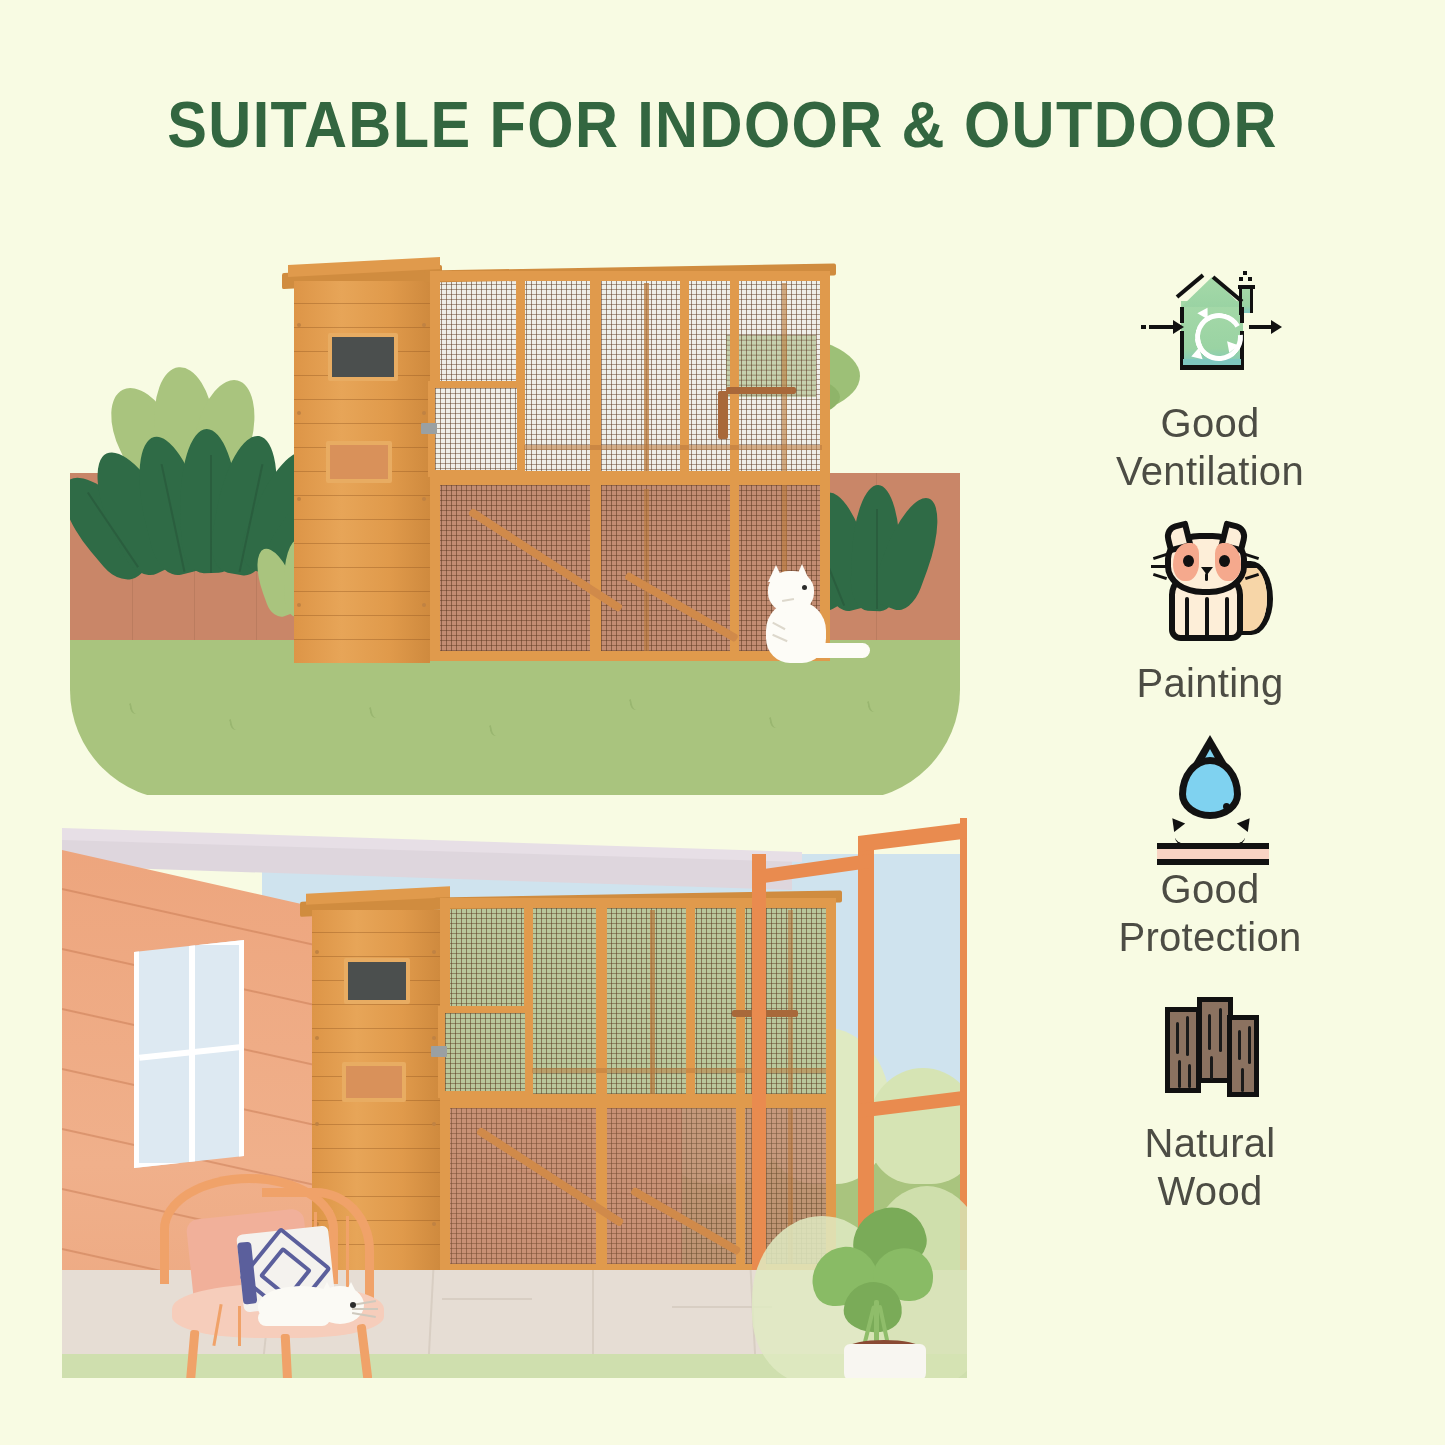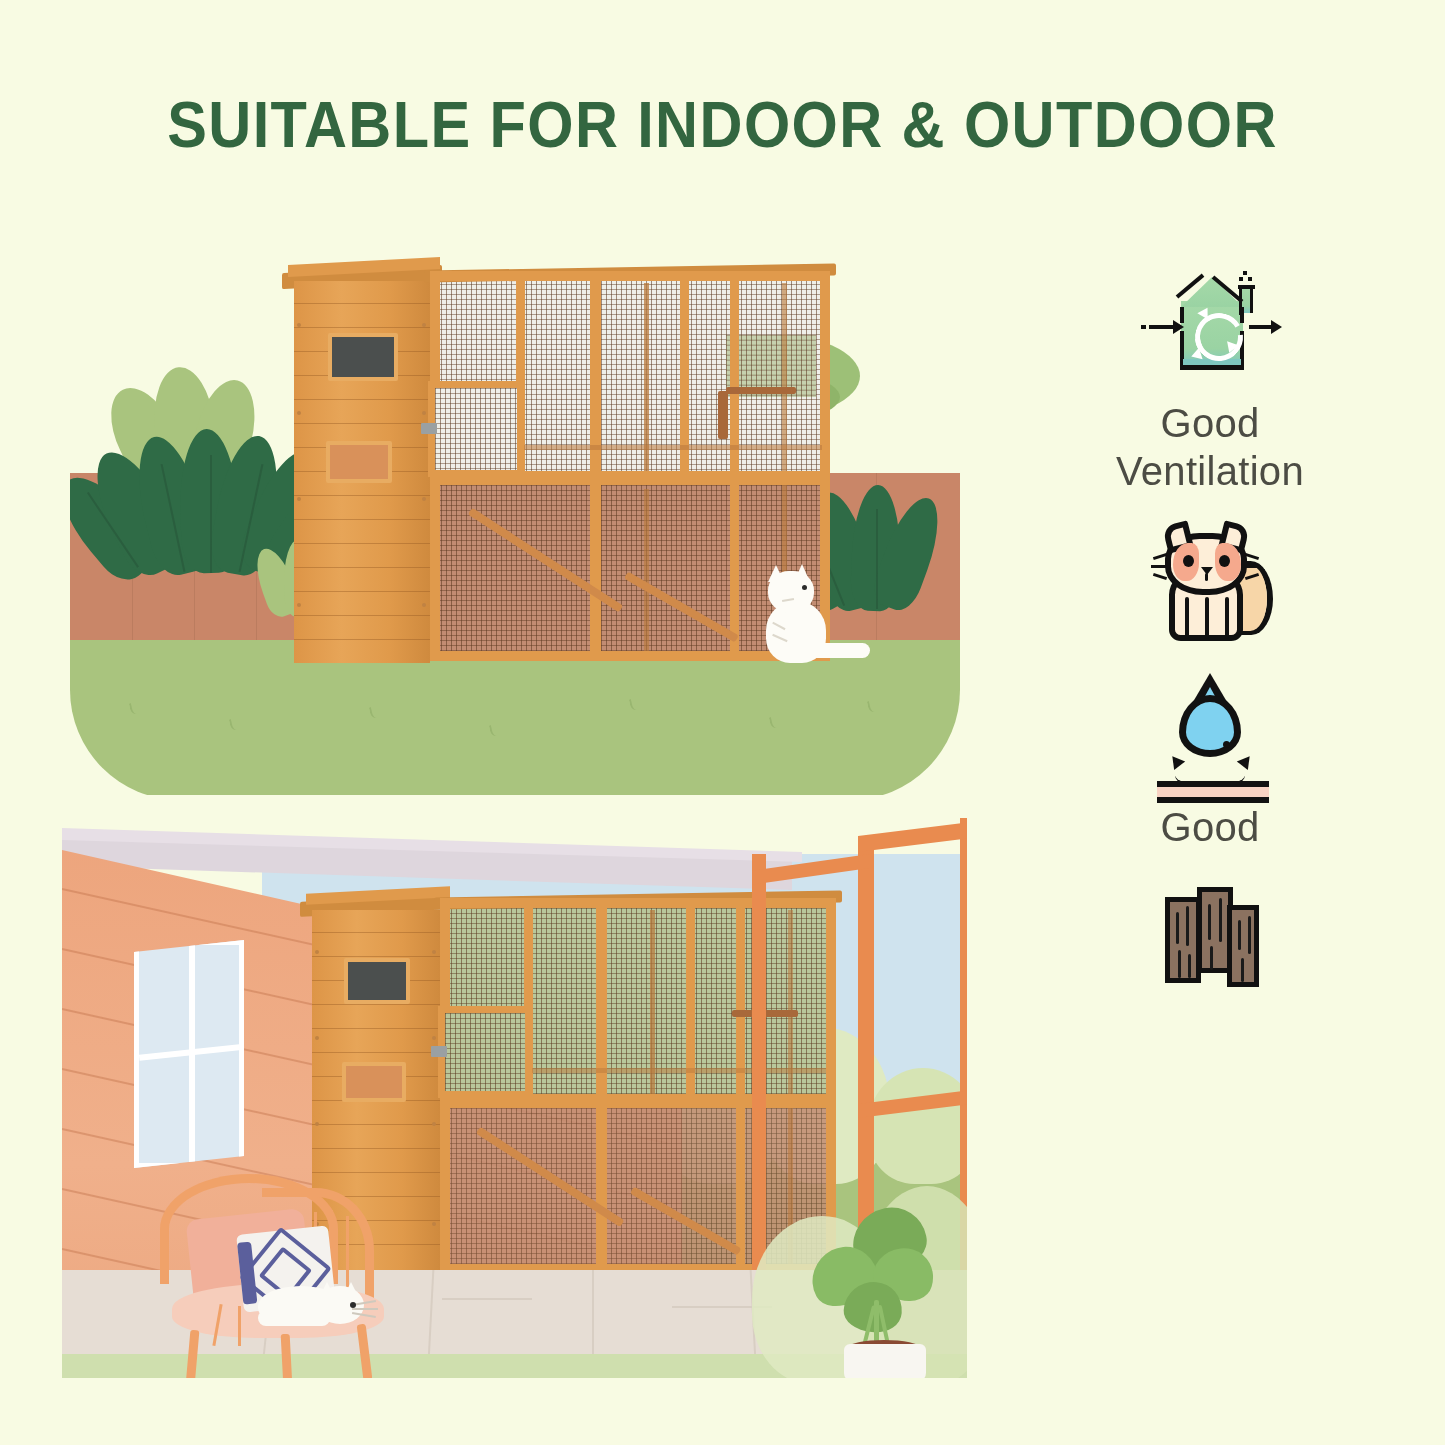--- a/index.html
+++ b/index.html
@@ -581,40 +581,42 @@
         <div style="position:absolute;left:18px;top:56px;width:14px;height:3px;background:#111;transform:rotate(18deg);"></div>
         <div style="position:absolute;left:110px;top:36px;width:14px;height:3px;background:#111;transform:rotate(18deg);"></div>
         <div style="position:absolute;left:110px;top:46px;width:16px;height:3px;background:#111;"></div>
         <div style="position:absolute;left:110px;top:56px;width:14px;height:3px;background:#111;transform:rotate(-18deg);"></div>
 
         <div style="position:absolute;left:50px;top:78px;width:4px;height:42px;background:#111;border-radius:2px;"></div>
         <div style="position:absolute;left:70px;top:78px;width:4px;height:42px;background:#111;border-radius:2px;"></div>
         <div style="position:absolute;left:90px;top:78px;width:4px;height:42px;background:#111;border-radius:2px;"></div>
       </div>
       <div class="feature-label">
+        <span>Painting</span>
       </div>
     </div>
 
     <div class="feature">
       <div class="feature-icon">
         <div class="drop-tip" style="left:55px;top:4px;"></div>
         <div class="drop-tip-in" style="left:63px;top:18px;"></div>
         <div class="drop" style="left:44px;top:26px;"></div>
         <div style="position:absolute;left:88px;top:72px;width:7px;height:7px;background:#111;border-radius:50%;"></div>
 
         <div style="position:absolute;left:40px;top:92px;width:70px;height:24px;border:5px solid #111;border-top:none;border-left:none;border-right:none;border-radius:0 0 50% 50%;"></div>
         <div class="ic-arrow" style="left:34px;top:86px;width:0;height:0;border-left:7px solid transparent;border-right:7px solid transparent;border-bottom:12px solid #111;transform:rotate(-38deg);"></div>
         <div class="ic-arrow" style="left:104px;top:86px;width:0;height:0;border-left:7px solid transparent;border-right:7px solid transparent;border-bottom:12px solid #111;transform:rotate(38deg);"></div>
 
         <div class="bar-black" style="left:22px;top:112px;width:112px;height:6px;"></div>
         <div class="bar-pink" style="left:22px;top:118px;width:112px;height:10px;"></div>
         <div class="bar-black" style="left:22px;top:128px;width:112px;height:6px;"></div>
       </div>
       <div class="feature-label">
         <span>Good</span>
+        <span>Protection</span>
       </div>
     </div>
 
     <div class="feature">
       <div class="feature-icon">
         <div class="plank" style="left:30px;top:22px;width:36px;height:86px;">
           <div class="grain" style="left:6px;top:10px;width:3px;height:32px;"></div>
           <div class="grain" style="left:16px;top:4px;width:3px;height:40px;"></div>
           <div class="grain" style="left:8px;top:48px;width:3px;height:28px;"></div>
           <div class="grain" style="left:18px;top:52px;width:3px;height:24px;"></div>
@@ -623,16 +625,20 @@
           <div class="grain" style="left:6px;top:12px;width:3px;height:36px;"></div>
           <div class="grain" style="left:17px;top:6px;width:3px;height:44px;"></div>
           <div class="grain" style="left:8px;top:54px;width:3px;height:24px;"></div>
         </div>
         <div class="plank" style="left:92px;top:30px;width:32px;height:82px;">
           <div class="grain" style="left:6px;top:10px;width:3px;height:30px;"></div>
           <div class="grain" style="left:16px;top:6px;width:3px;height:38px;"></div>
           <div class="grain" style="left:9px;top:48px;width:3px;height:24px;"></div>
         </div>
       </div>
+      <div class="feature-label">
+        <span>Natural</span>
+        <span>Wood</span>
+      </div>
     </div>
 
   </div>
 </div>
 
 </body></html>

